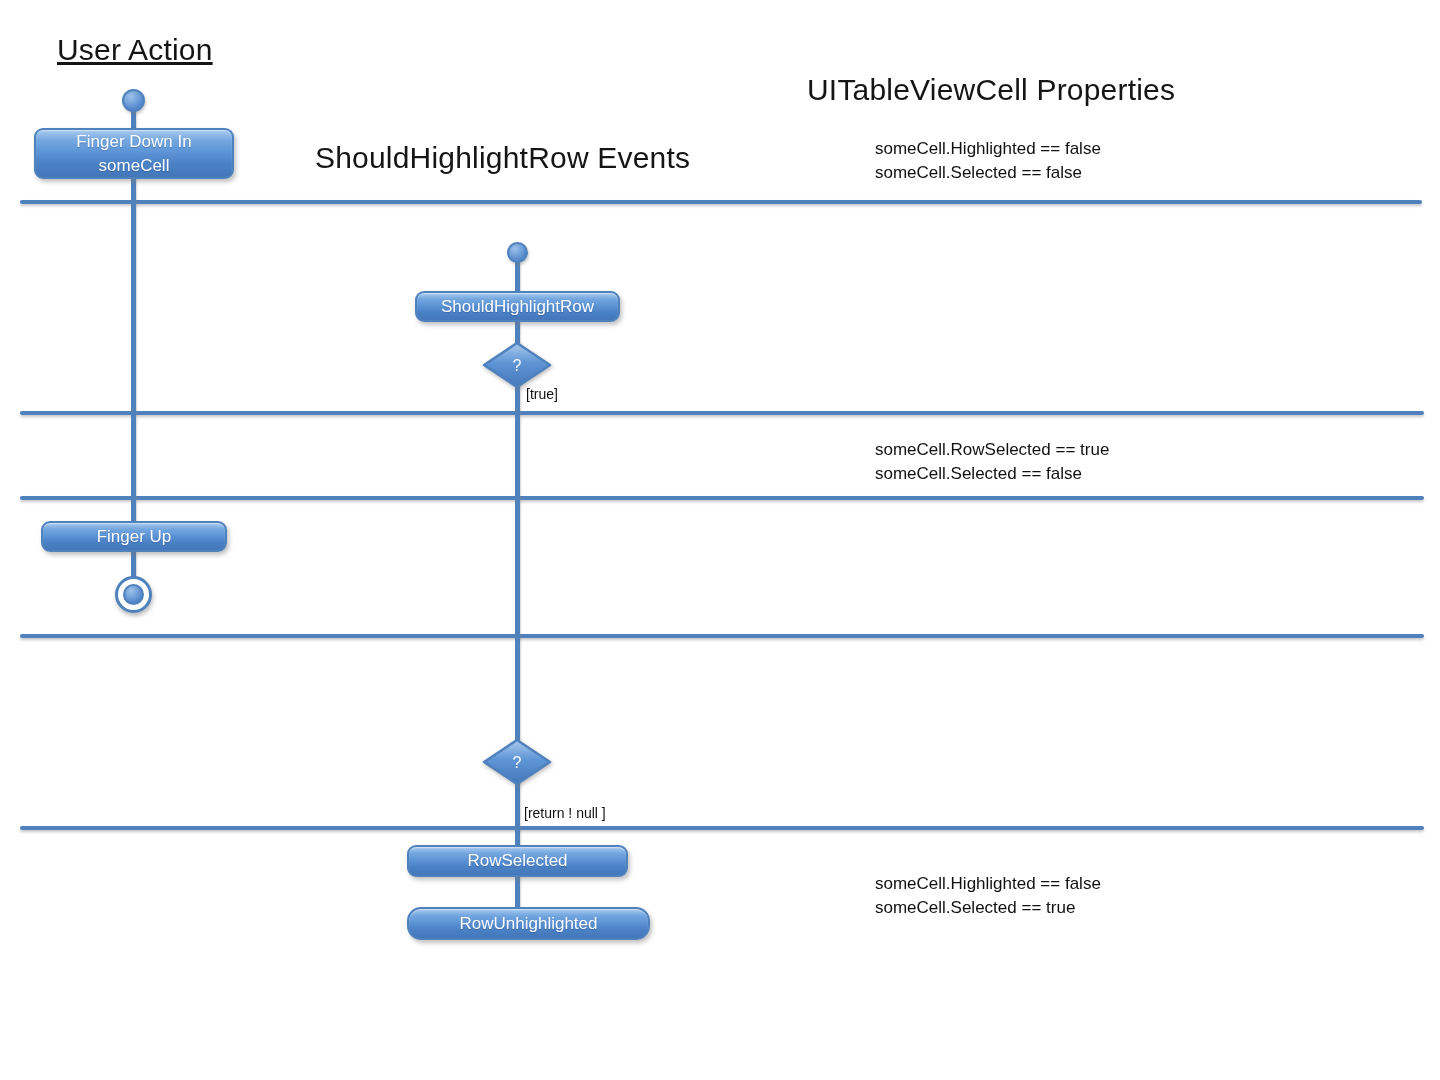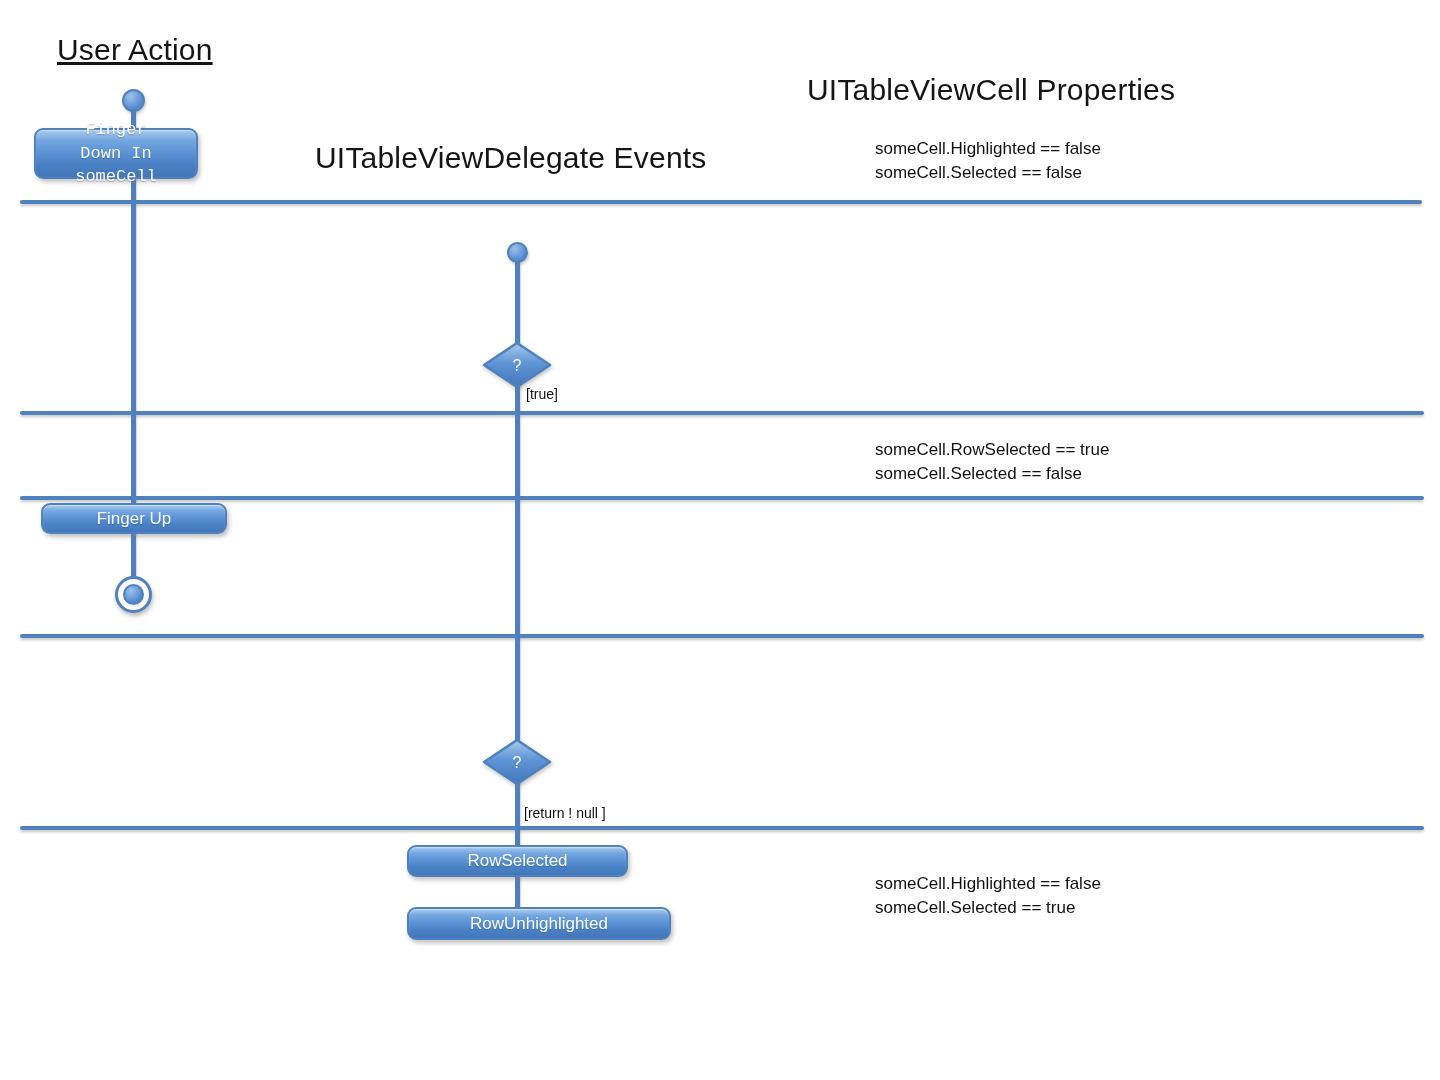--- a/index.html
+++ b/index.html
@@ -107,48 +107,51 @@
     white-space: nowrap;
     z-index: 4;
   }
 </style>
 </head>
 <body>
 
 <div class="canvas">
 
   <div class="heading" style="left:57px; top:33px;text-decoration:underline;">User Action</div>
-  <div class="heading" style="left:315px; top:141px;">UITableViewDelegate Events</div>
+  <div class="heading" style="left:315px; top:141px;">ShouldHighlightRow Events</div>
   <div class="heading" style="left:807px; top:73px;">UITableViewCell Properties</div>
 
   <div class="lane-divider" style="left:20px; top:200px; width:1402px;"></div>
   <div class="lane-divider" style="left:20px; top:411px; width:1404px;"></div>
   <div class="lane-divider" style="left:20px; top:496px; width:1404px;"></div>
   <div class="lane-divider" style="left:20px; top:634px; width:1404px;"></div>
   <div class="lane-divider" style="left:20px; top:826px; width:1404px;"></div>
 
   <div class="vline" style="left:131px; top:106px; height:474px;"></div>
   <div class="vline" style="left:515px; top:258px; height:654px;"></div>
 
   <div class="start-circle" style="left:122px; top:89px; width:23px; height:23px;"></div>
 
-  <div class="node" style="left:34px; top:128px; width:164px; height:51px; padding:0 28px;font-family:Liberation Mono, monospace;">
+  <div class="node" style="left:34px; top:128px; width:200px; height:51px; padding:0 28px;">
     <span>Finger Down In someCell</span>
   </div>
 
-  <div class="node" style="left:41px; top:503px; width:186px; height:31px;">
+  <div class="node" style="left:41px; top:521px; width:186px; height:31px;">
     <span>Finger Up</span>
   </div>
 
   <div class="end-circle-outer" style="left:115px; top:576px;">
     <div class="end-circle-inner"></div>
   </div>
 
   <div class="start-circle" style="left:507px; top:242px; width:21px; height:21px;"></div>
 
+  <div class="node" style="left:415px; top:291px; width:205px; height:31px;">
+    <span>ShouldHighlightRow</span>
+  </div>
 
   <svg class="diamond" style="left:482px; top:341px;" width="70" height="48" viewBox="0 0 70 48">
     <defs>
       <linearGradient id="dg1" x1="0" y1="0" x2="0" y2="1">
         <stop offset="0" stop-color="#a9c9ec"></stop>
         <stop offset="0.45" stop-color="#5e95d6"></stop>
         <stop offset="1" stop-color="#4377ba"></stop>
       </linearGradient>
     </defs>
     <polygon points="35,2 68,24 35,46 2,24" fill="url(#dg1)" stroke="#4f81bd" stroke-width="2.5" stroke-linejoin="round"></polygon>
@@ -170,21 +173,21 @@
     <polygon points="35,2 68,24 35,46 2,24" fill="url(#dg2)" stroke="#4f81bd" stroke-width="2.5" stroke-linejoin="round"></polygon>
     <text x="35" y="30" text-anchor="middle">?</text>
   </svg>
 
   <div class="edge-label" style="left:524px; top:784px;margin-top:21px;">[return ! null ]</div>
 
   <div class="node" style="left:407px; top:845px; width:221px; height:32px;">
     <span>RowSelected</span>
   </div>
 
-  <div class="node" style="left:407px; top:907px; width:264px; height:33px;">
+  <div class="node" style="left:407px; top:907px; width:243px; height:33px;border-radius:14px;">
     <span>RowUnhighlighted</span>
   </div>
 
   <div class="state-block" style="left:875px; top:137px;">
     <div>someCell.Highlighted == false</div>
     <div>someCell.Selected == false</div>
   </div>
 
   <div class="state-block" style="left:875px; top:438px;">
     <div>someCell.RowSelected == true</div>

